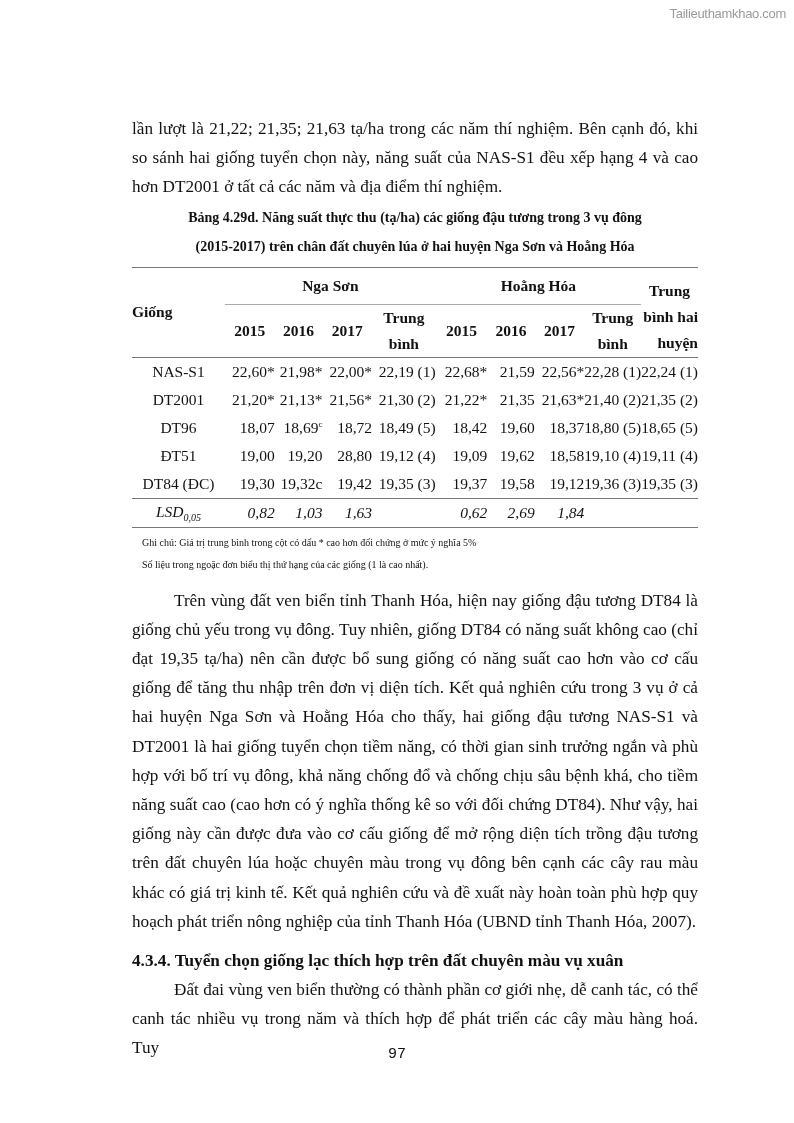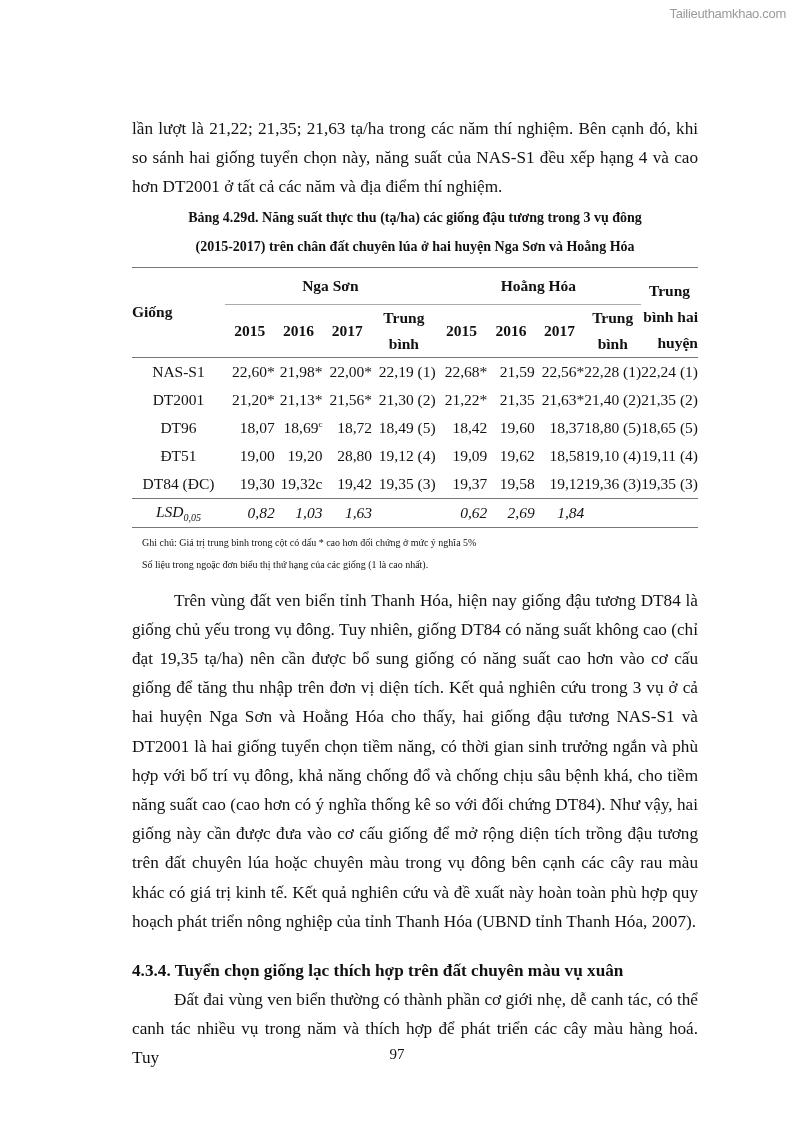--- a/index.html
+++ b/index.html
@@ -82,20 +82,21 @@
       line-height: 29px;
       margin: 0;
     }
     .page-number {
       position: absolute;
       top: 1046px;
       left: 0;
       width: 794px;
       text-align: center;
       font-size: 15px;
+      font-family: Liberation Mono, monospace;
     }
     sub { font-size: 10px; }
     sup { font-size: 9px; }
   </style>
 </head>
 <body>
 
 <div class="watermark">Tailieuthamkhao.com</div>
 
 <div class="content">
@@ -224,19 +225,19 @@
     </tbody>
   </table>
 
   <div class="note">
     <div>Ghi chú: Giá trị trung bình trong cột có dấu * cao hơn đối chứng ở mức ý nghĩa 5%</div>
     <div>Số liệu trong ngoặc đơn biểu thị thứ hạng của các giống (1 là cao nhất).</div>
   </div>
 
   <p class="para indent" style="margin-top:10px;">Trên vùng đất ven biển tỉnh Thanh Hóa, hiện nay giống đậu tương DT84 là giống chủ yếu trong vụ đông. Tuy nhiên, giống DT84 có năng suất không cao (chỉ đạt 19,35 tạ/ha) nên cần được bổ sung giống có năng suất cao hơn vào cơ cấu giống để tăng thu nhập trên đơn vị diện tích. Kết quả nghiên cứu trong 3 vụ ở cả hai huyện Nga Sơn và Hoằng Hóa cho thấy, hai giống đậu tương NAS-S1 và DT2001 là hai giống tuyển chọn tiềm năng, có thời gian sinh trưởng ngắn và phù hợp với bố trí vụ đông, khả năng chống đổ và chống chịu sâu bệnh khá, cho tiềm năng suất cao (cao hơn có ý nghĩa thống kê so với đối chứng DT84). Như vậy, hai giống này cần được đưa vào cơ cấu giống để mở rộng diện tích trồng đậu tương trên đất chuyên lúa hoặc chuyên màu trong vụ đông bên cạnh các cây rau màu khác có giá trị kinh tế. Kết quả nghiên cứu và đề xuất này hoàn toàn phù hợp quy hoạch phát triển nông nghiệp của tỉnh Thanh Hóa (UBND tỉnh Thanh Hóa, 2007).</p>
 
-  <p class="section-heading" style="margin-top:20px;">4.3.4. Tuyển chọn giống lạc thích hợp trên đất chuyên màu vụ xuân</p>
+  <p class="section-heading" style="margin-top:10px;">4.3.4. Tuyển chọn giống lạc thích hợp trên đất chuyên màu vụ xuân</p>
 
   <p class="para indent">Đất đai vùng ven biển thường có thành phần cơ giới nhẹ, dễ canh tác, có thể canh tác nhiều vụ trong năm và thích hợp để phát triển các cây màu hàng hoá. Tuy</p>
 
 </div>
 
 <div class="page-number">97</div>
 
 </body></html>

